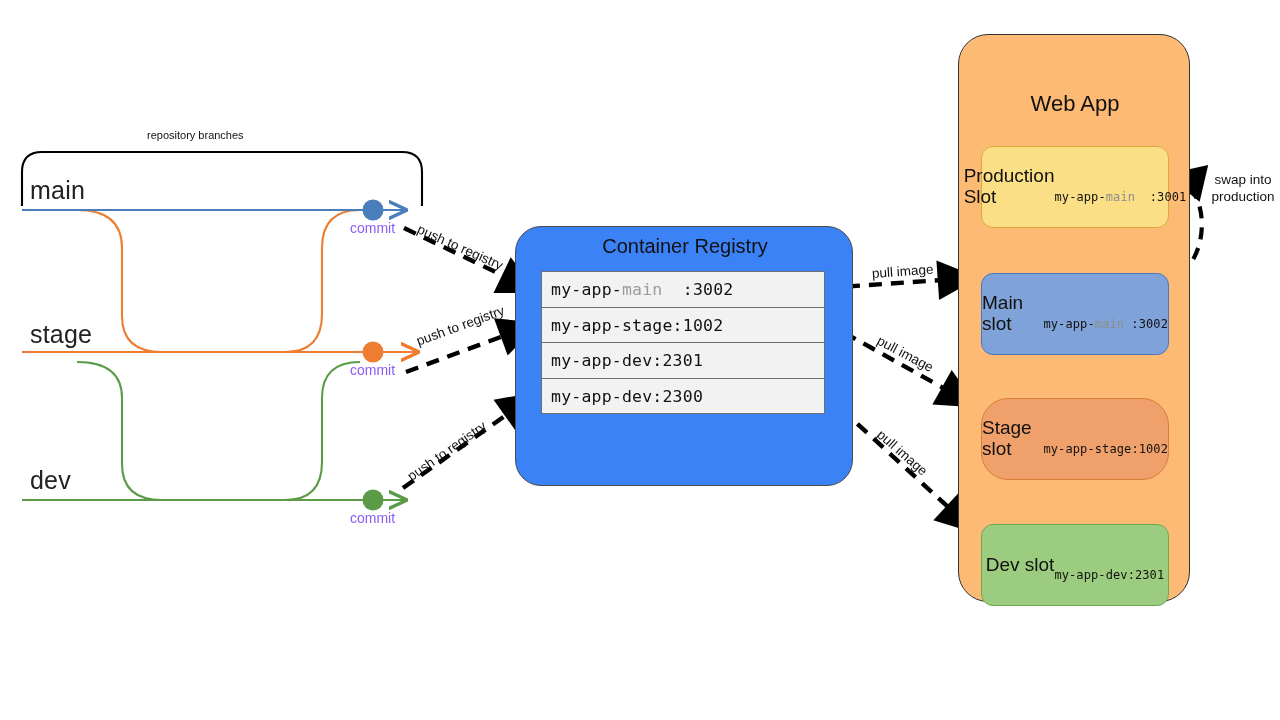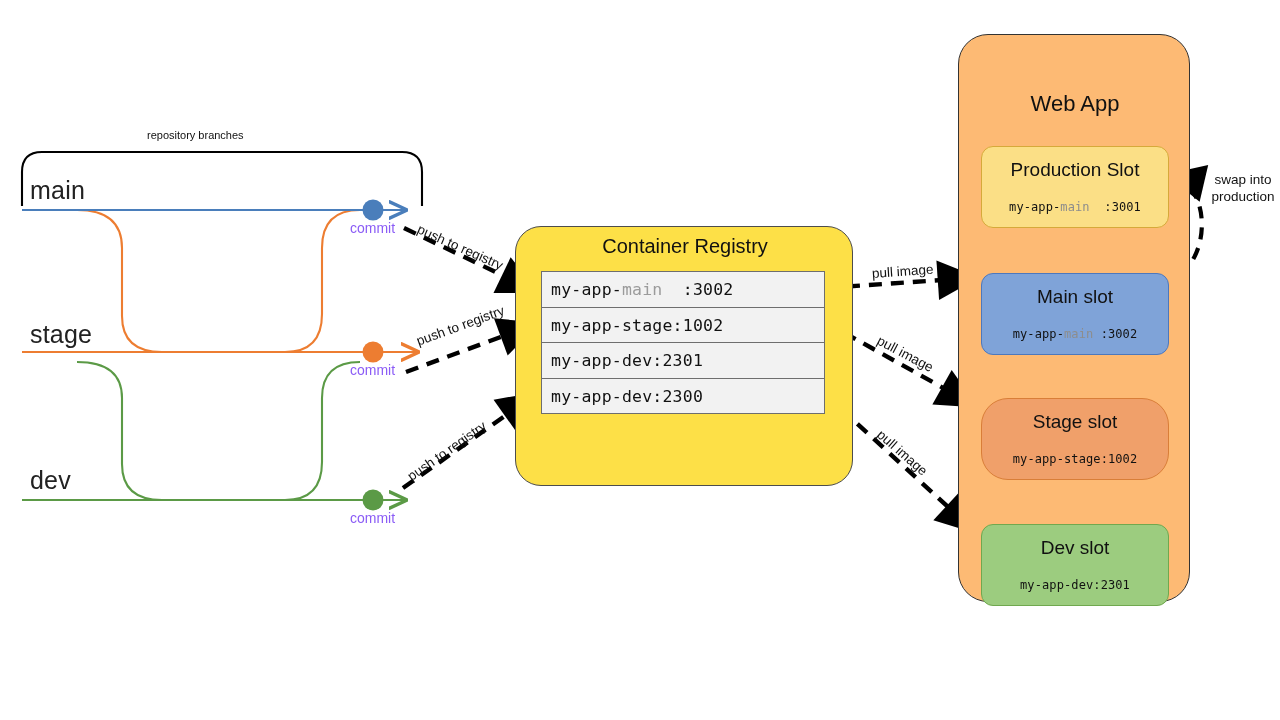--- a/index.html
+++ b/index.html
@@ -17,21 +17,21 @@
   .commit-label{font-size:14px;color:#8b5cf6;}
   .repo-title{font-size:11px;color:#111;}
 
   
   .edge-label{font-size:13.5px;color:#111;transform-origin:0 50%;}
   .edge-label.pull{font-size:13.5px;}
 
   
   #registry{
     position:absolute;left:515px;top:226px;width:338px;height:260px;
-    background:#fde047;border:1.6px solid #4c4c4c;border-radius:26px;
+    background:#3b82f6;border:1.6px solid #4c4c4c;border-radius:26px;
     box-sizing:border-box;
   }
   #registry-title{
     position:absolute;left:0;top:8px;width:338px;text-align:center;
     font-size:20px;color:#111;
   }
   #registry-table{
     position:absolute;left:25px;top:44px;width:284px;
     border:1.3px solid #6e6e6e;border-bottom:none;box-sizing:border-box;
   }
@@ -52,21 +52,21 @@
     background:#fdba74;border:1.6px solid #333;border-radius:30px;
     box-sizing:border-box;
   }
   #webapp-title{
     position:absolute;left:0;top:56px;width:232px;text-align:center;
     font-size:22px;color:#111;
   }
   .slot{
     position:absolute;left:22px;width:188px;height:82px;
     border-radius:12px;box-sizing:border-box;border:1.6px solid;
-    display:flex;flex-direction:column;align-items:center;justify-content:center;
+    display:flex;flex-direction:row;align-items:center;justify-content:center;
   }
   .slot-title{font-size:19px;color:#111;line-height:1.1;}
   .slot-sub{
     font-family:"DejaVu Sans Mono","Liberation Mono",monospace;
     font-size:12px;color:#111;margin-top:20px;white-space:pre;letter-spacing:.1px;
   }
   .slot-sub .dim{color:#8d8d8d;}
   #slot-prod{top:111px;background:#fbdf86;border-color:#d6a93a;}
   #slot-main{top:238px;background:#7fa3d8;border-color:#4d78bd;justify-content:center;}
   #slot-stage{top:363px;background:#f0a06a;border-color:#d97e38;border-radius:27px;}

